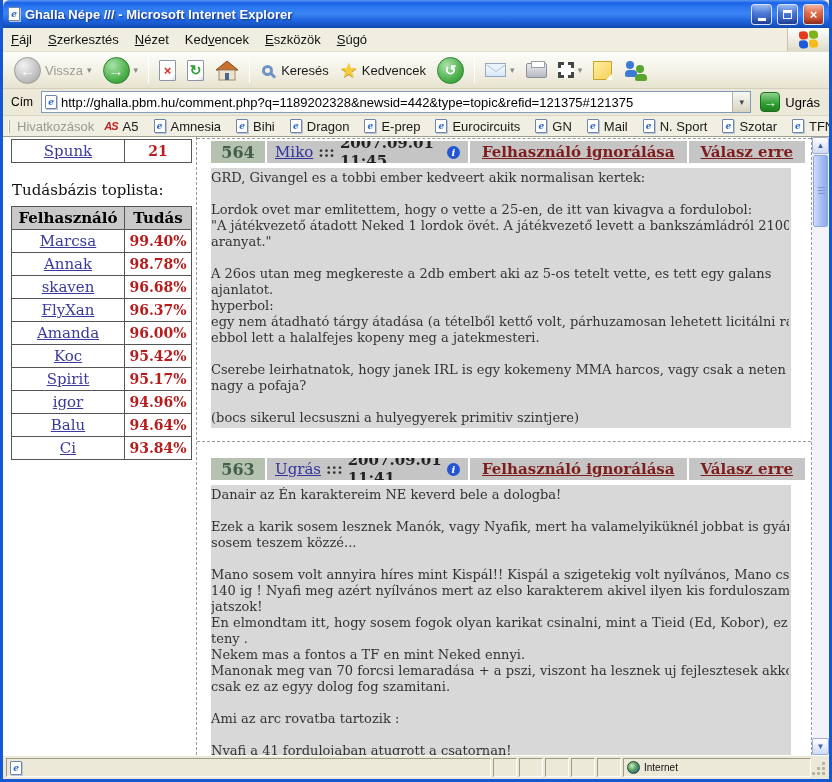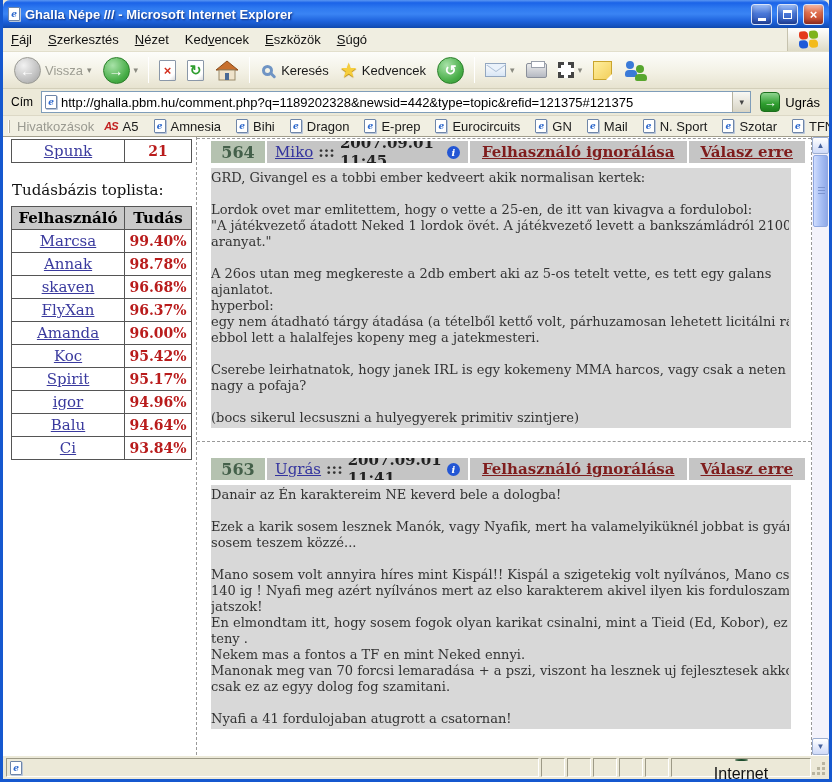--- a/index.html
+++ b/index.html
@@ -129,21 +129,21 @@
     display:flex; align-items:center; justify-content:center; font-size:8px; color:#44609c; }
   .sb-track { flex:1; position:relative; }
   .sb-thumb { position:absolute; top:1px; left:0; width:15px; height:72px; margin:0 1px;
     background:linear-gradient(90deg,#cfdcfd,#aac1f5 50%,#8fa9e8); border:1px solid #90a8e0; border-radius:2px; }
   .sb-thumb::after { content:""; position:absolute; left:4px; top:31px; width:7px; height:1px;
     background:#7c94cf; box-shadow:0 3px 0 #7c94cf, 0 6px 0 #7c94cf; }
 
   
   .statusbar { height:24px; background:#ece9d8; display:flex; align-items:center; gap:2px; padding:2px 2px 2px 3px; border-top:1px solid #fff; }
   .panel { border:1px solid; border-color:#9d9a87 #ffffff #ffffff #9d9a87; height:19px; display:flex; align-items:center; gap:4px; padding:0 3px; }
-  .p-msg { flex:1; } .p-sm { width:24px; } .p-zone { width:140px; font-size:16px; color:#111;flex-direction:column; }
+  .p-msg { flex:1; } .p-sm { width:24px; } .p-zone { width:188px; font-size:10px; color:#111; }
   .globe { width:13px; height:13px; border-radius:50%; border:1px solid #1d4d2d;
     background:radial-gradient(circle at 35% 35%,#cfe8cf,#58a058 45%,#2a5fae 85%); }
   .grip { width:14px; height:19px; position:relative; }
   .grip::after { content:""; position:absolute; right:2px; bottom:2px; width:3px; height:3px; background:#b9b5a0;
     box-shadow:-5px 0 #b9b5a0, 0 -5px #b9b5a0, -10px 0 #b9b5a0, -5px -5px #b9b5a0, 0 -10px #b9b5a0; }
 </style>
 </head>
 <body>
 
 <div class="window">
@@ -443,20 +443,23 @@
               <div class="line">Mano sosem volt annyira híres mint Kispál!! Kispál a szigetekig volt nyílvános, Mano csak a</div>
               <div class="line">140 ig ! Nyafi meg azért nyílvános mert az elso karakterem akivel ilyen kis forduloszamtol</div>
               <div class="line">jatszok!</div>
               <div class="line">En elmondtam itt, hogy sosem fogok olyan karikat csinalni, mint a Tieid (Ed, Kobor), ez</div>
               <div class="line">teny .</div>
               <div class="line">Nekem mas a fontos a TF en mint Neked ennyi.</div>
               <div class="line">Manonak meg van 70 forcsi lemaradása + a pszi, viszont ha lesznek uj fejlesztesek akkor</div>
               <div class="line">csak ez az egyy dolog fog szamitani.</div>
             </div>
             <div class="para">
+              <div class="line">Ami az arc rovatba tartozik :</div>
+            </div>
+            <div class="para">
               <div class="line">Nyafi a 41 fordulojaban atugrott a csatornan!</div>
             </div>
           </div>
         </div>
       </div>
 
     <div class="scrollbar">
       <span class="sb-btn">▲</span>
       <span class="sb-track">
         <span class="sb-thumb"></span>

